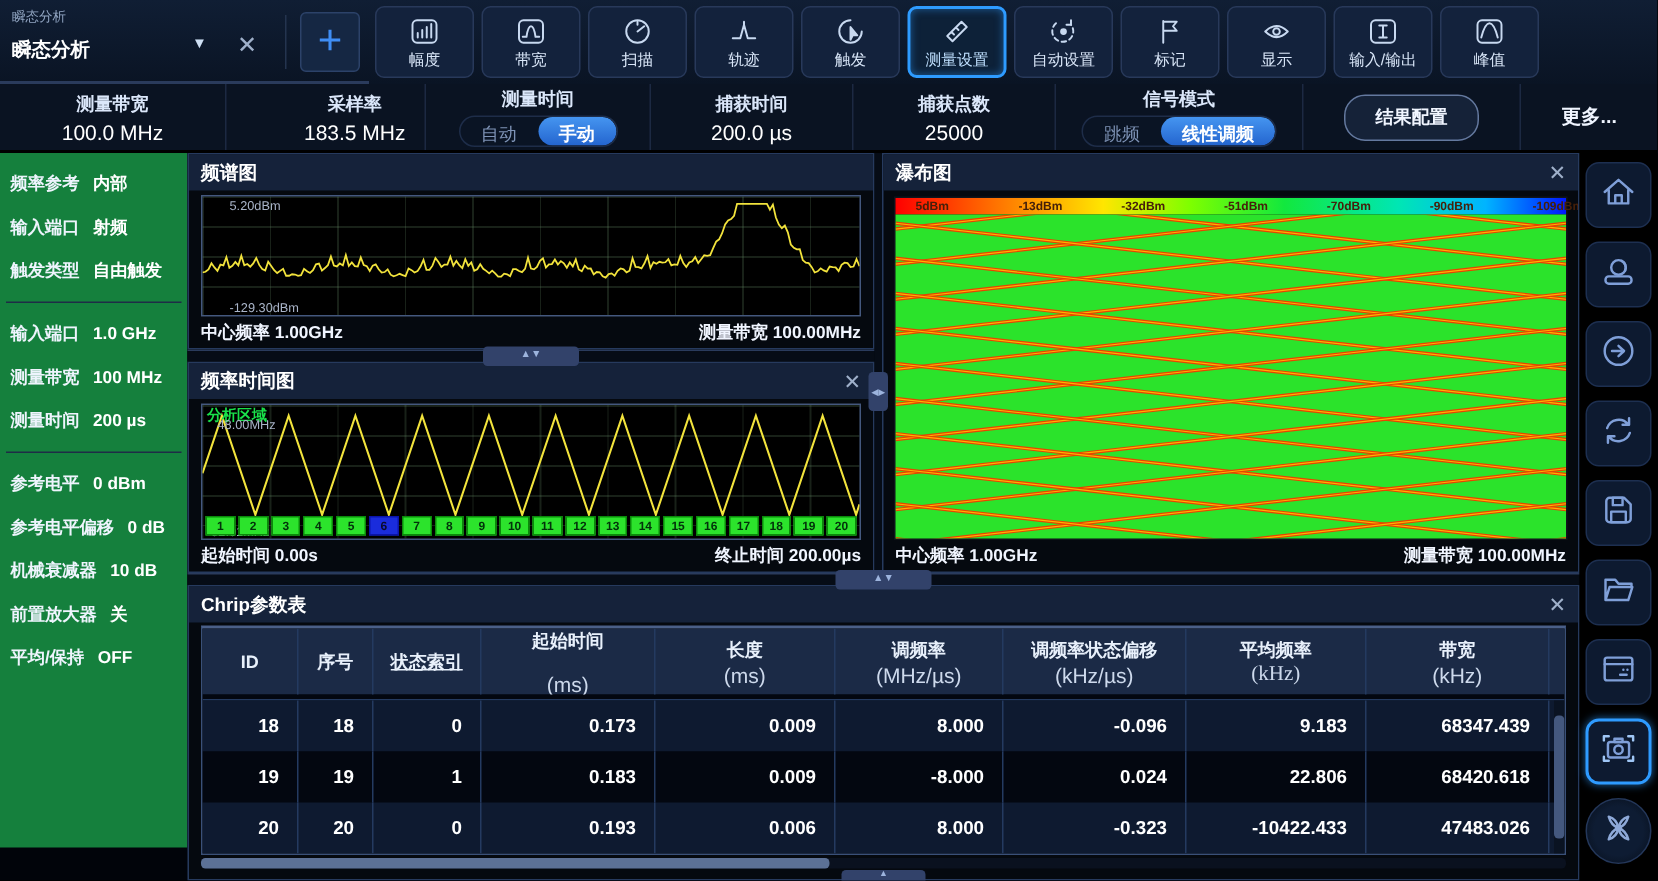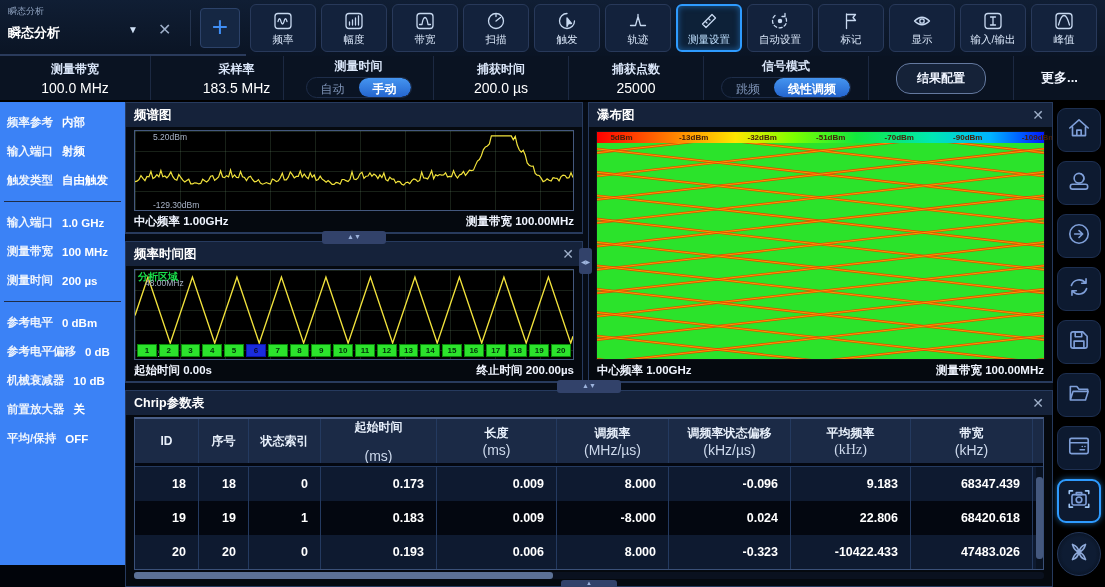--- a/index.html
+++ b/index.html
@@ -39,21 +39,21 @@
   .svalue { font-size:14px; color:#fff; }
   .toggle { display:flex; background:#0a1424; border:1px solid #1e2d49; border-radius:12px; overflow:hidden; }
   .topt { font-size:12px; color:#7e93b6; padding:3px 14px; cursor:pointer; border-radius:12px; }
   .topt.sel { background:linear-gradient(#4595f0,#2465cf); color:#fff; font-weight:bold; }
   .pillbtn { font-size:12px; font-weight:bold; color:#f0f5ff; border:1px solid #64799f;
     border-radius:14px; padding:6px 20px; background:#152238; cursor:pointer; }
   .morebtn { font-size:13px; font-weight:bold; color:#f0f5ff; cursor:pointer; }
 
   
   .leftpanel { position:absolute; left:0; top:102px; width:125px; height:463px;
-    background:#3b82f6; padding-top:6px; }
+    background:#15803d; padding-top:6px; }
   .lp-item { display:flex; align-items:center; gap:9px; padding:0 0 0 7px; height:29px; }
   .lp-label { font-size:11.5px; font-weight:bold; color:#eef4fd; white-space:nowrap; }
   .lp-value { font-size:11.5px; font-weight:bold; color:#fff; white-space:nowrap; }
   .lp-div { height:1px; background:#1e2c46; margin:6px 4px; }
   .collapse { position:absolute; right:0px; top:228px; font-size:21px; font-weight:bold;
     color:#2d8cff; cursor:pointer; text-shadow:0 0 4px rgba(45,140,255,.6); }
 
   
   .rightrail { position:absolute; left:1053px; top:102px; width:52px; height:485px;
     background:#000; display:flex; flex-direction:column; align-items:center; gap:9px; padding-top:6px; }
@@ -141,29 +141,20 @@
       <div class="tab-caret">▼</div>
       <div class="tab-close">✕</div>
       <div class="tab-divider"></div>
       <div class="tab-add">+</div>
     </div>
     <div class="toolbar" id="toolbar">
         <div class="tbtn">
           <span>
             <svg width="22" height="22" viewBox="0 0 22 22" fill="none" stroke="#c8d9f0" stroke-width="1.3" stroke-linecap="round" stroke-linejoin="round">
               <rect x="3" y="3.5" width="16" height="15" rx="3"></rect>
-              <path d="M6 11.5 q1.5 -5.5 3 0 q1.5 5 3 0 q1.5 -5.5 3 0"></path>
-            </svg>
-          </span>
-          <span class="tlabel">频率</span>
-        </div>
-        <div class="tbtn">
-          <span>
-            <svg width="22" height="22" viewBox="0 0 22 22" fill="none" stroke="#c8d9f0" stroke-width="1.3" stroke-linecap="round" stroke-linejoin="round">
-              <rect x="3" y="3.5" width="16" height="15" rx="3"></rect>
               <path d="M6.5 15 v-3 M9.5 15 v-5 M12.5 15 v-7 M15.5 15 v-9"></path>
             </svg>
           </span>
           <span class="tlabel">幅度</span>
         </div>
         <div class="tbtn">
           <span>
             <svg width="22" height="22" viewBox="0 0 22 22" fill="none" stroke="#c8d9f0" stroke-width="1.3" stroke-linecap="round" stroke-linejoin="round">
               <rect x="3" y="3.5" width="16" height="15" rx="3"></rect>
               <path d="M5.5 14.5 h2.5 q1 -7 3 -7 q2 0 3 7 h2.5"></path>
@@ -176,33 +167,33 @@
             <svg width="22" height="22" viewBox="0 0 22 22" fill="none" stroke="#c8d9f0" stroke-width="1.3" stroke-linecap="round" stroke-linejoin="round">
               <circle cx="11" cy="11" r="7.5"></circle>
               <path d="M11 11 L15.5 7.5 M11 4.5 v2"></path>
             </svg>
           </span>
           <span class="tlabel">扫描</span>
         </div>
         <div class="tbtn">
           <span>
             <svg width="22" height="22" viewBox="0 0 22 22" fill="none" stroke="#c8d9f0" stroke-width="1.3" stroke-linecap="round" stroke-linejoin="round">
+              <path d="M3.5 15.5 h5 l2.5 -9 2.5 9 h5 M11 6.5 v-2"></path>
+            </svg>
+          </span>
+          <span class="tlabel">轨迹</span>
+        </div>
+        <div class="tbtn">
+          <span>
+            <svg width="22" height="22" viewBox="0 0 22 22" fill="none" stroke="#c8d9f0" stroke-width="1.3" stroke-linecap="round" stroke-linejoin="round">
               <path d="M11 3.5 a7.5 7.5 0 1 0 7.5 7.5"></path>
               <path d="M11 8 l4.5 5.5 h-3 l-1.5 3 z" fill="#c8d9f0"></path>
             </svg>
           </span>
           <span class="tlabel">触发</span>
-        </div>
-        <div class="tbtn">
-          <span>
-            <svg width="22" height="22" viewBox="0 0 22 22" fill="none" stroke="#c8d9f0" stroke-width="1.3" stroke-linecap="round" stroke-linejoin="round">
-              <path d="M3.5 15.5 h5 l2.5 -9 2.5 9 h5 M11 6.5 v-2"></path>
-            </svg>
-          </span>
-          <span class="tlabel">轨迹</span>
         </div>
         <div class="tbtn active">
           <span>
             <svg width="22" height="22" viewBox="0 0 22 22" fill="none" stroke="#c8d9f0" stroke-width="1.3" stroke-linecap="round" stroke-linejoin="round">
               <path d="M4.5 14 L14 4.5 l3.5 3.5 L8 17.5 z M7.5 11.5 l1.5 1.5 M10.5 8.5 l1.5 1.5"></path>
             </svg>
           </span>
           <span class="tlabel">测量设置</span>
         </div>
         <div class="tbtn">
@@ -509,21 +500,21 @@
         <span class="pclose">✕</span>
       </div>
       <div class="tbl" id="tbl">
           <div class="trow thead">
             <div class="tcell" style="flex-basis: 64px;">
               <span class="h1">ID</span>
             </div>
             <div class="tcell" style="flex-basis: 50px;">
               <span class="h1">序号</span>
             </div>
-            <div class="tcell" style="flex-basis: 72px;">
+            <div class="tcell" style="flex-basis: 72px; text-decoration: underline;">
               <span class="h1">状态索引</span>
             </div>
             <div class="tcell" style="flex-basis: 116px; gap: 12px;">
               <span class="h1">起始时间</span>
               <span class="h2">(ms)</span>
             </div>
             <div class="tcell" style="flex-basis: 120px;">
               <span class="h1">长度</span>
               <span class="h2">(ms)</span>
             </div>

